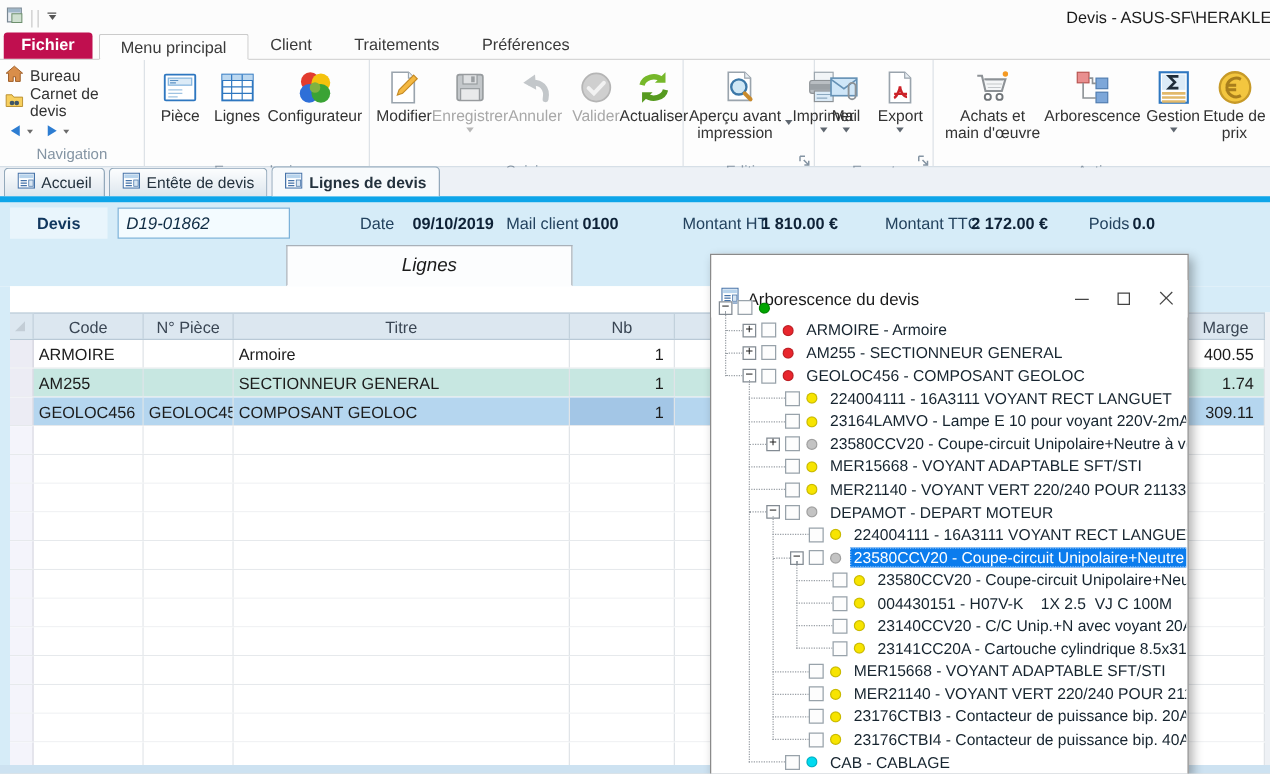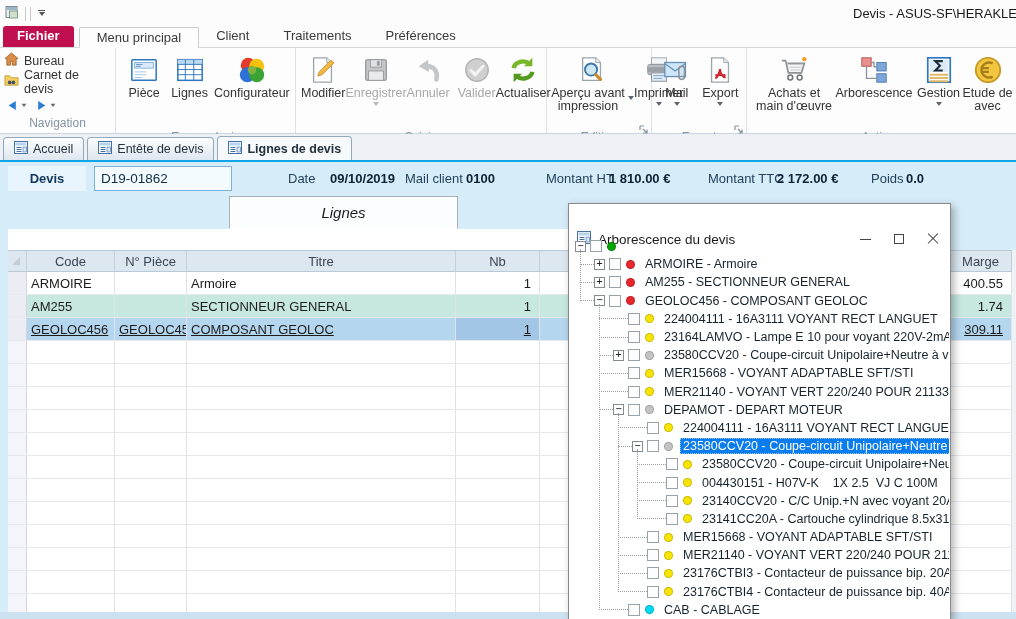--- a/index.html
+++ b/index.html
@@ -37,30 +37,30 @@
   .rbtn.disabled .darr { border-top-color:#b8b8b8; }
   .lblwrap { display:flex; align-items:center; }
   .lblwrap .rlabel { display:inline-block; width:78px; }
   .lblwrap .darr.inline { margin:0 0 2px 1px; }
   .vsep { width:1px; height:72px; background:#dde2e7; margin:3px 4px 0 4px; }
   .navitem { display:flex; align-items:center; gap:5px; font-size:12.5px; color:#333; padding:2px 4px; height:21px; }
   .navarrows { display:flex; align-items:center; gap:3px; padding:5px 0 0 7px; }
   .navarrows .tri-down { border-top-color:#6a6a6a; transform:scale(.8); }
 
   
-  .doctabs { position:absolute; left:0; top:134px; width:1016px; height:28px; background:#edf1f6; border-bottom:2px solid #0ea5e9; display:flex; align-items:flex-end; padding-left:3px; gap:3px; }
+  .doctabs { position:absolute; left:0; top:134px; width:1016px; height:28px; background:#edf1f6; border-bottom:5px solid #0ea5e9; display:flex; align-items:flex-end; padding-left:3px; gap:3px; }
   .dtab { height:23px; display:flex; align-items:center; gap:5px; padding:0 10px; font-size:12.5px; color:#24323e; background:linear-gradient(#fcfdfe,#dee7ee); border:1px solid #93a9bb; border-bottom:none; border-radius:4px 4px 0 0; }
   .dtab.active { background:#f7fafc; font-weight:bold; height:24px; }
 
   
   .band { position:absolute; left:0; top:162px; width:1016px; height:34px; background:#d6ecf8; font-size:13px; color:#23425e; }
   .band .lbl { position:absolute; top:9px; }
   .band .val { position:absolute; top:9px; font-weight:bold; color:#0e2237; }
   .devis-box { position:absolute; left:8px; top:4px; width:78px; height:25px; background:#e9f5fc; display:flex; align-items:center; justify-content:center; font-weight:bold; color:#11375e; }
-  .devis-input { position:absolute; left:94px; top:4px; width:138px; height:25px; background:#f3fbff; border:1px solid #7cb2d9; font-size:13.5px; color:#0f2c44; padding-left:6px; font-family:"Liberation Sans",sans-serif; }
+  .devis-input { position:absolute; left:94px; top:4px; width:138px; height:25px; background:#f3fbff; border:1px solid #7cb2d9; font-size:13.5px; color:#0f2c44; padding-left:6px; font-family:"Liberation Sans",sans-serif;font-style:italic; }
 
   
   .subtabs { position:absolute; left:0; top:196px; width:1016px; height:33px; background:#d6ecf8; }
   .stab { position:absolute; top:0; height:33px; font-style:italic; font-size:15px; color:#1b1b1b; display:flex; align-items:center; justify-content:center; border:1px solid #a9b1b9; }
   .stab.inactive { left:2px; width:227px; background:linear-gradient(#f3f4f5,#dcdee0); }
   .stab.active { left:229px; width:229px; background:#fcfdfe; border-bottom-color:#fcfdfe; }
 
   
   .content { position:absolute; left:0; top:229px; width:1016px; height:390px; background:#ffffff; }
   .gutter { position:absolute; left:0; top:0; width:8px; height:390px; background:#d6ecf8; }
@@ -72,21 +72,21 @@
   .hcell { font-size:13px; color:#3a4654; display:flex; align-items:center; justify-content:center; border-right:1px solid #c2d1dc; overflow:hidden; flex-shrink:0; }
   .hcell.rowsel { background:#dce7f0; position:relative; }
   .hcell.rowsel::after { content:""; position:absolute; left:4px; top:6px; width:0; height:0; border-left:8px solid transparent; border-bottom:8px solid #c3cdd6; }
   .grow { display:flex; height:23px; border-bottom:1px solid #e6e9ec; background:#fff; }
   .cell { font-size:13px; color:#1c1c1c; display:flex; align-items:center; padding:0 4px; border-right:1px solid #e0e4e8; overflow:hidden; white-space:nowrap; flex-shrink:0; }
   .cell.right { justify-content:flex-end; padding-right:8px; }
   .cell.rowsel { background:#ececf4; border-right:1px solid #d4d4de; }
   .grow.empty .cell { background:#fff; }
   .grow.empty .cell.rowsel { background:#f4f4fb; }
   .grow.bg-teal .cell { background:#c7e7e1; }
-  .grow.bg-blue .cell { background:#b5d6ef;text-decoration:underline; }
+  .grow.bg-blue .cell { background:#b5d6ef; }
   .grow.bg-teal .cell.rowsel, .grow.bg-blue .cell.rowsel { background:#ececf4; }
   .cell.active-cell { background:#a3c6e6 !important; }
 
   
   .dialog { position:absolute; left:568px; top:203px; width:383px; height:417px; background:#fff; border:1px solid #8a8a8a; box-shadow:3px 3px 8px rgba(0,0,0,.3); }
   .dtitle { position:absolute; left:0; top:0; width:100%; height:30px; display:flex; align-items:center; padding-left:8px; background:#fff;margin-top:20px; }
   .dtitle-text { font-size:13.5px; color:#1a1a1a; margin-left:7px; flex:1; }
   .wbtns { display:flex; align-items:center; }
   .wbtn { width:34px; height:28px; display:flex; align-items:center; justify-content:center; }
   .wmin { width:11px; height:1px; background:#444; }
@@ -372,21 +372,21 @@
           <span class="rlabel">Gestion</span>
           <span class="darr"></span>
         </div>
         <div class="rbtn" style="width:56px">
           <span class="ricon">
               <svg width="30" height="30" viewBox="0 0 32 32">
                 <circle cx="16" cy="16" r="13" fill="#f3c63f" stroke="#c79a28" stroke-width="2"></circle>
                 <path d="M21 9a8 8 0 1 0 0 14M8 14h9M8 18h9" fill="none" stroke="#a87e1c" stroke-width="2.6"></path>
               </svg>
             </span>
-          <span class="rlabel">Etude de avec</span>
+          <span class="rlabel">Etude de prix</span>
         </div>
       </div>
       <div class="rgroup-label">Actions</div>
     </div>
   </div>
 
   <div class="doctabs">
     <div class="dtab">
       <span><svg width="14" height="13" viewBox="0 0 14 13">
             <rect x=".5" y=".5" width="13" height="12" fill="#fff" stroke="#4472a8"></rect>

